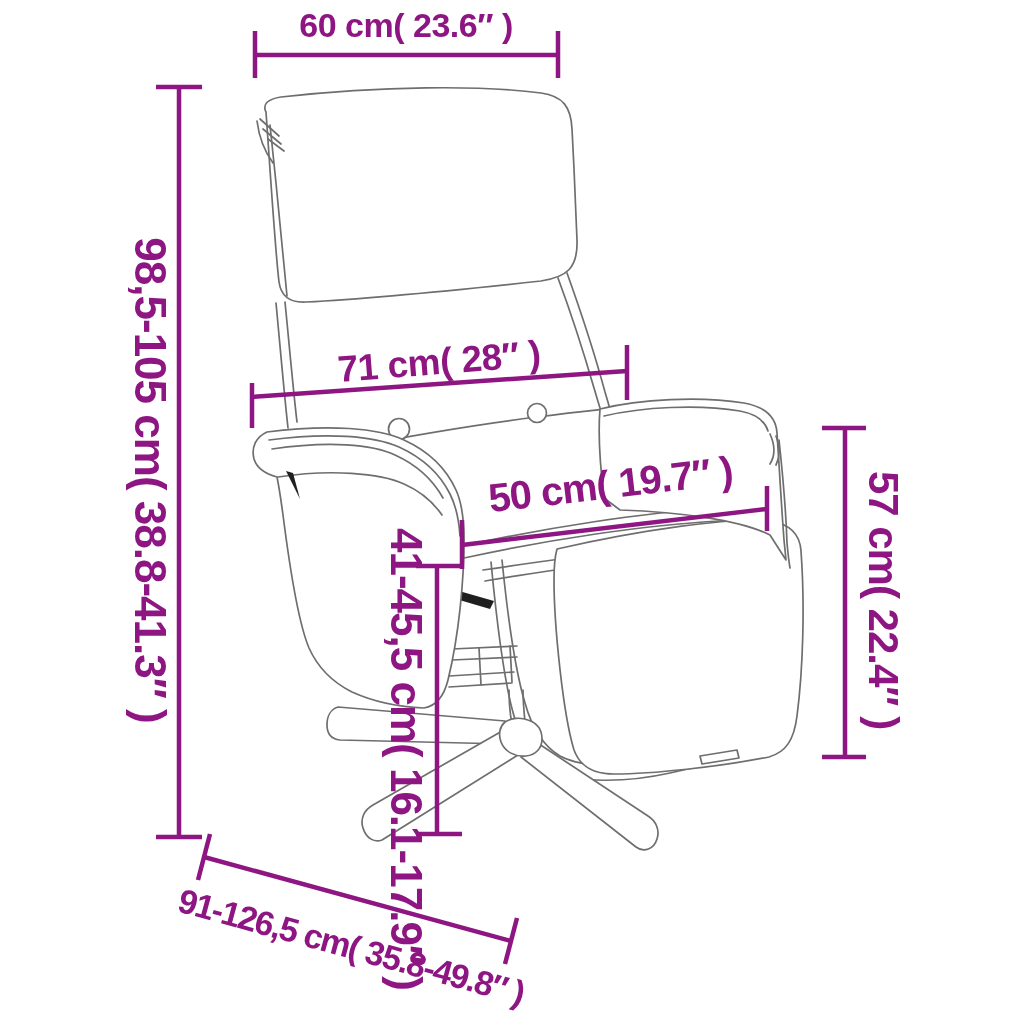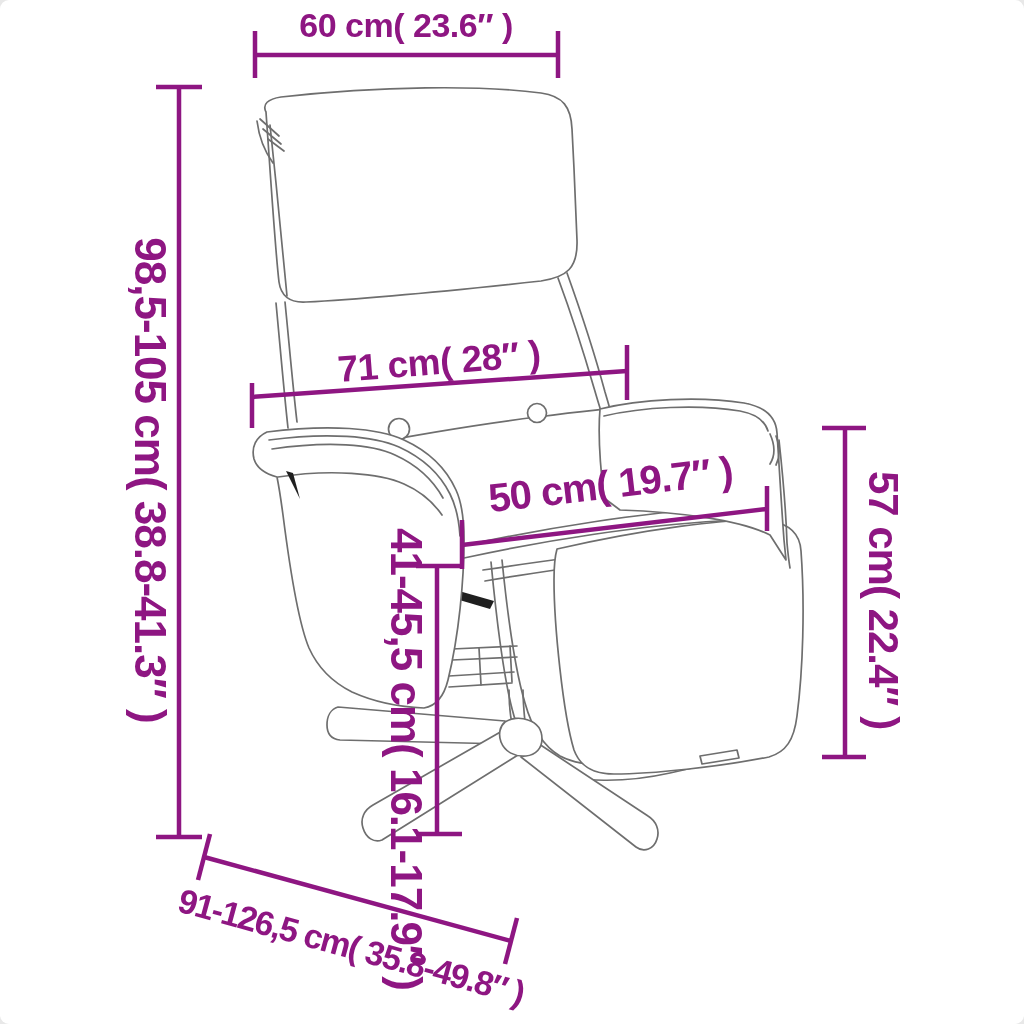--- a/index.html
+++ b/index.html
@@ -23,21 +23,21 @@
   .t34{font-size:34px;letter-spacing:-0.5px;}
   .t34n{font-size:34px;letter-spacing:-1.5px;}
   .t37{font-size:37px;letter-spacing:-0.5px;}
   .t40{font-size:40px;letter-spacing:-1px;}
   .t42{font-size:42px;letter-spacing:-1px;}
   .t44{font-size:44px;letter-spacing:-1px;}
 </style>
 </head>
 <body>
 
-<div class="canvas" style="background: rgb(255, 255, 255); border-radius: 9px;">
+<div class="canvas" style="background: rgb(255, 255, 255);">
 <svg width="1024" height="1024" viewBox="0 0 1024 1024">
 
   <g class="chair">
 
     <path d="M 276,303 C 280,345 284,392 288,428"></path>
     <path d="M 285,302 C 289,342 293,388 297,422"></path>
     <path d="M 567,273 C 581,312 595,355 605,392 C 608,402 611,412 613,421"></path>
     <path d="M 558,278 C 571,313 583,350 594,388 C 597,398 599,405 601,411"></path>
 
     <path class="wfill" d="M 266,112 C 262,104 268,99 281,97 C 380,86 481,85 541,93 C 563,96 571,107 572,129

